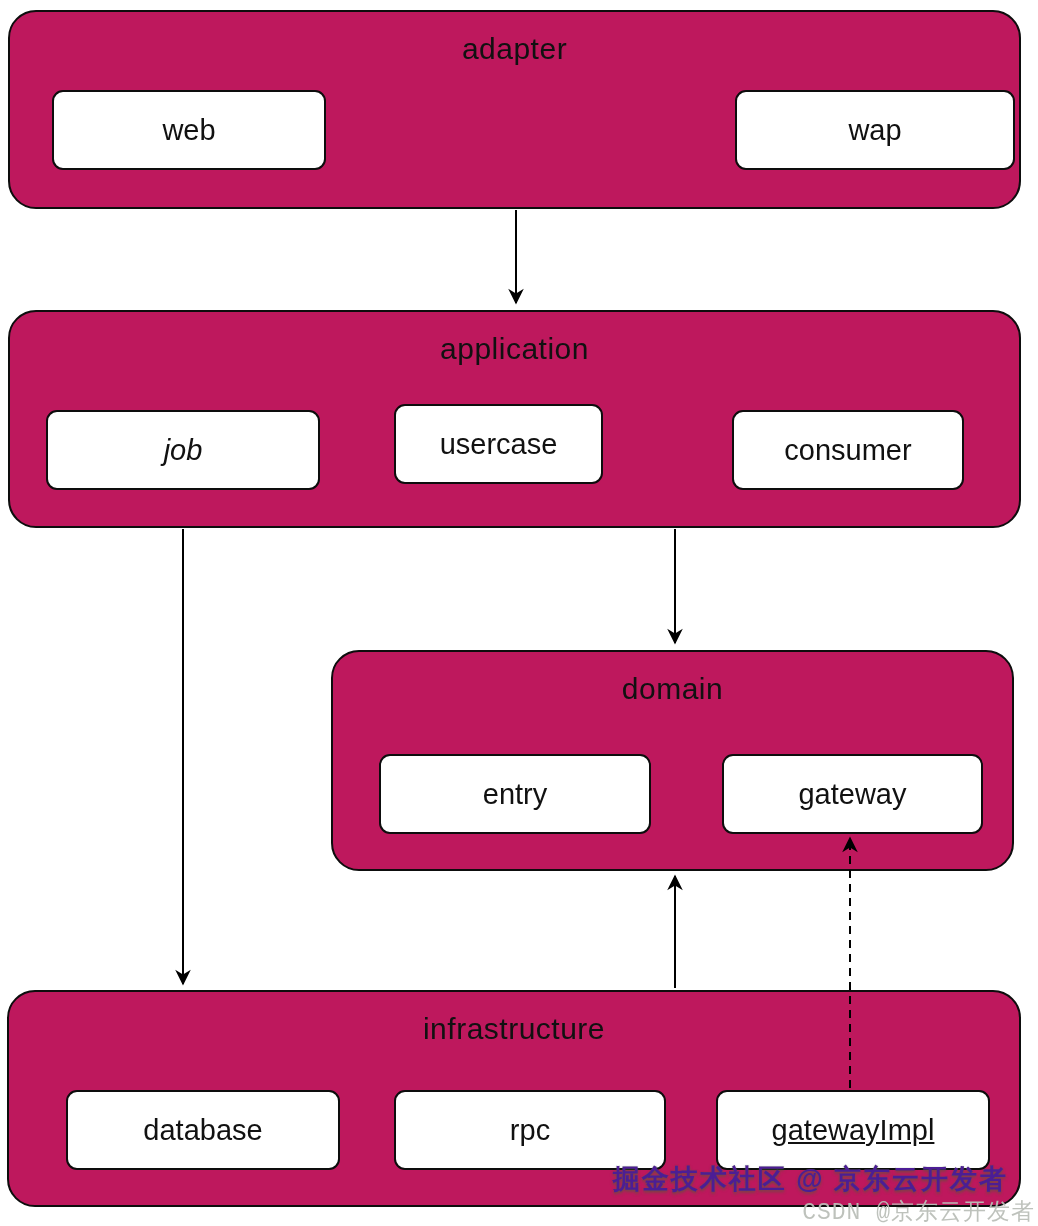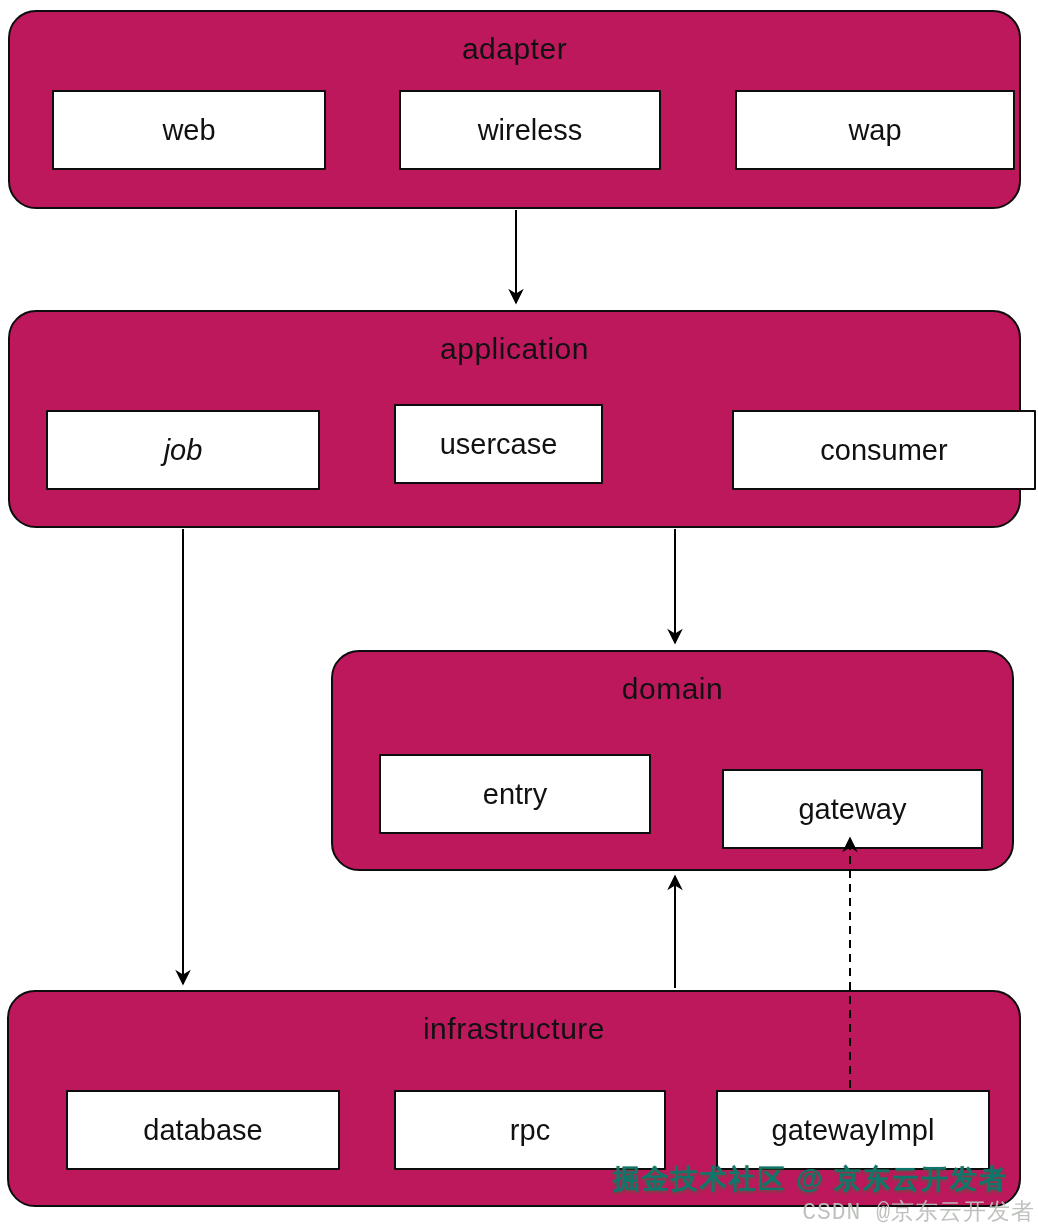--- a/index.html
+++ b/index.html
@@ -30,51 +30,51 @@
   #layer-application    { left: 8px;   top: 310px;  width: 1013px; height: 218px; }
   #layer-domain         { left: 331px; top: 650px;  width: 683px;  height: 221px; }
   #layer-infrastructure { left: 7px;   top: 990px;  width: 1014px; height: 217px; }
 
   
   .node {
     position: absolute;
     height: 80px;
     background: #ffffff;
     border: 2px solid #0d0d0d;
-    border-radius: 1px;
+    border-radius: 11px;
     display: flex; align-items: center; justify-content: center;
     font-size: 29px;
     color: #111111;
   }
   
   #node-web      { left: 42px;  top: 78px; width: 274px; }
   #node-wireless { left: 389px; top: 78px; width: 262px; }
   #node-wap      { left: 725px; top: 78px; width: 280px; }
   
   #node-job      { left: 36px;  top: 98px; width: 274px; font-style: italic; }
   #node-usercase { left: 384px; top: 92px; width: 209px; }
-  #node-consumer { left: 722px; top: 98px; width: 304px; }
+  #node-consumer { left: 722px; top: 98px; width: 232px; }
   
   #node-entry    { left: 46px;  top: 102px; width: 272px; }
-  #node-gateway  { left: 389px; top: 102px; width: 261px; margin-top: 15px; }
+  #node-gateway  { left: 389px; top: 102px; width: 261px; }
   
   #node-database    { left: 57px;  top: 98px; width: 274px; }
   #node-rpc         { left: 385px; top: 98px; width: 272px; }
-  #node-gatewayImpl { left: 707px; top: 98px; width: 274px; }
+  #node-gatewayImpl { left: 707px; top: 98px; width: 274px; text-decoration: underline; }
 
   
   svg.arrows { position: absolute; inset: 0; pointer-events: none; }
 
   
   .wm-primary {
     position: absolute;
     right: 30px; top: 1161px;
     font-size: 27px; font-weight: 700;
     letter-spacing: 2px;
-    color: #0f766e;
+    color: #4c1d95;
     text-shadow: 0 2px 3px rgba(70,100,50,0.6), 0 0 1px rgba(90,120,60,0.5);
     white-space: nowrap;
   }
   .wm-secondary {
     position: absolute;
     right: 3px; top: 1196px;
     font-size: 23px;
     letter-spacing: 1px;
     color: rgba(186,191,184,0.95);
     white-space: nowrap;
@@ -82,21 +82,20 @@
   }
 </style>
 </head>
 <body>
 
 <div class="canvas">
 
   <div class="layer" id="layer-adapter">
     <div class="layer-title">adapter</div>
     <div class="node" id="node-web">web</div>
-    <div class="node" id="node-wireless">wireless</div>
     <div class="node" id="node-wap">wap</div>
   </div>
 
   <div class="layer" id="layer-application">
     <div class="layer-title">application</div>
     <div class="node" id="node-job">job</div>
     <div class="node" id="node-usercase">usercase</div>
     <div class="node" id="node-consumer">consumer</div>
   </div>
 

